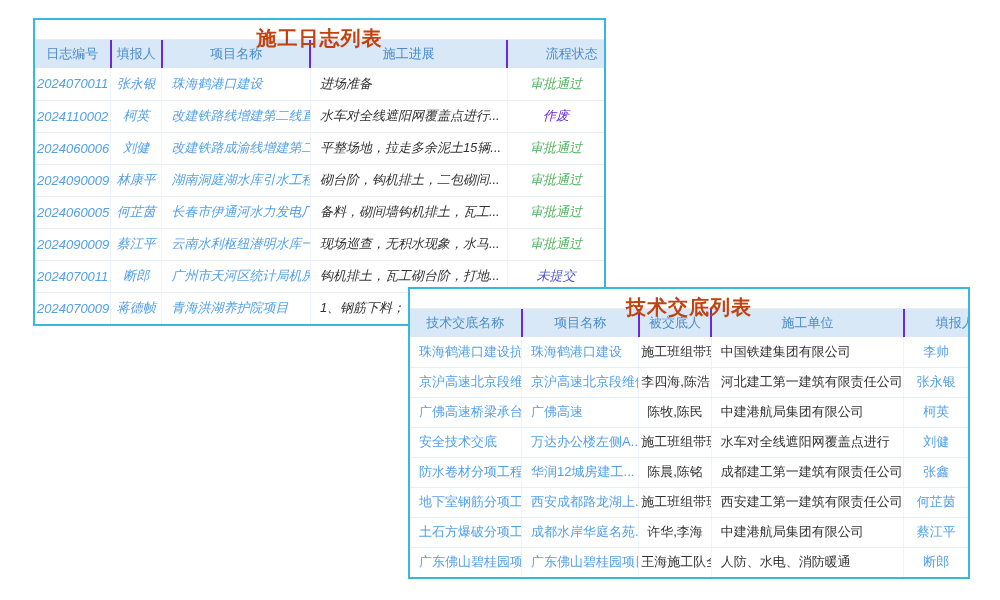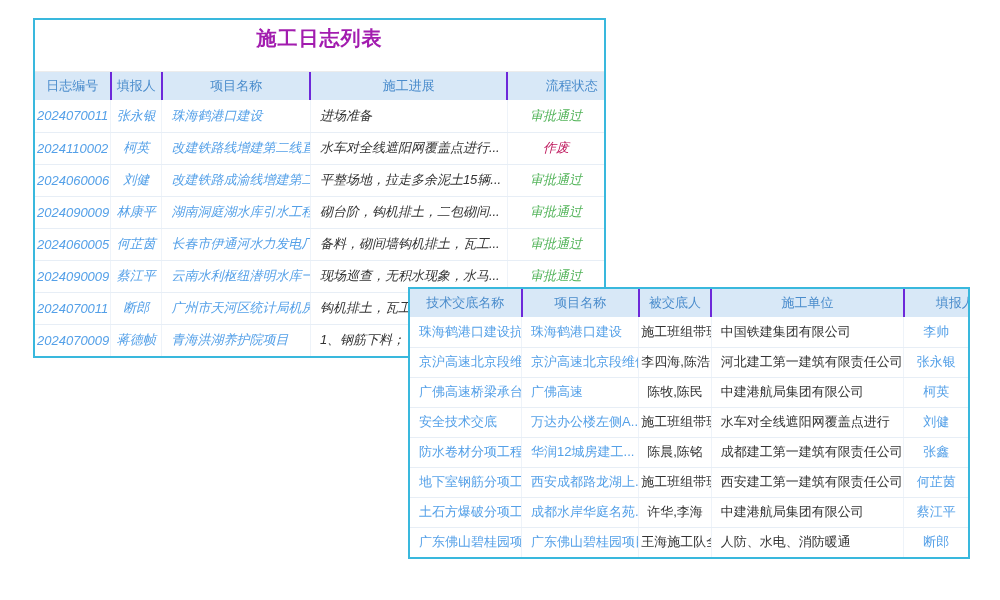--- a/index.html
+++ b/index.html
@@ -1,22 +1,22 @@
 <!DOCTYPE html>
 <html lang="zh"><head>
 <meta charset="utf-8">
 <style>
   * { margin:0; padding:0; box-sizing:border-box; }
   html,body { width:1000px; height:600px; background:#ffffff;
     font-family:"Liberation Sans","DejaVu Sans",sans-serif; }
   body { position:relative; overflow:hidden; }
 
   .panel { position:absolute; background:#ffffff; border:2px solid #39b8dd; }
-  .panel-title { height:52px; line-height:36px; text-align:center;
-    font-size:20px; font-weight:bold; color:#a21caf; letter-spacing:1px;
+  .panel-title { height:20px; line-height:36px; text-align:center;
+    font-size:20px; font-weight:bold; color:#c2410c; letter-spacing:1px;
     border-bottom:1px solid #ececec; background:#ffffff; }
 
   table { width:100%; border-collapse:collapse; table-layout:fixed; font-size:13px; }
   th { background:#d8e8f7; color:#4a8ccc; font-weight:normal; height:28px;
     border-right:2px solid #6d28d9; overflow:hidden; white-space:nowrap; text-align:center; }
   th:last-child { border-right:none;padding-left:31px; }
   td { border-bottom:1px solid #e7eef6; border-right:1px solid #eef3f9;
     overflow:hidden; white-space:nowrap; padding:0 9px; color:#333333; }
   td:last-child { border-right:none;margin-top:20px; }
   tbody tr:last-child td { border-bottom:none; }
@@ -61,21 +61,21 @@
           <td>张永银</td>
           <td>珠海鹤港口建设</td>
           <td>进场准备</td>
           <td style="color: rgb(83, 180, 90);">审批通过</td>
         </tr>
         <tr>
           <td>2024110002</td>
           <td>柯英</td>
           <td>改建铁路线增建第二线直...</td>
           <td>水车对全线遮阳网覆盖点进行...</td>
-          <td style="color: #be185d;">作废</td>
+          <td style="color: #6d28d9;">作废</td>
         </tr>
         <tr>
           <td>2024060006</td>
           <td>刘健</td>
           <td>改建铁路成渝线增建第二...</td>
           <td>平整场地，拉走多余泥土15辆...</td>
           <td style="color: rgb(83, 180, 90);">审批通过</td>
         </tr>
         <tr>
           <td>2024090009</td>
@@ -110,20 +110,21 @@
           <td>蒋德帧</td>
           <td>青海洪湖养护院项目</td>
           <td>1、钢筋下料；</td>
           <td></td>
         </tr>
       </tbody>
   </table>
 </div>
 
 <div class="panel panel-disc">
+  <div class="panel-title">技术交底列表</div>
   <table>
     <colgroup>
       <col style="width:20%">
         <col style="width:21%">
         <col style="width:13%">
       <col style="width:34.5%">
         <col style="width:11.5%">
     </colgroup>
     <thead>
       <tr id="disc-thead-row">

